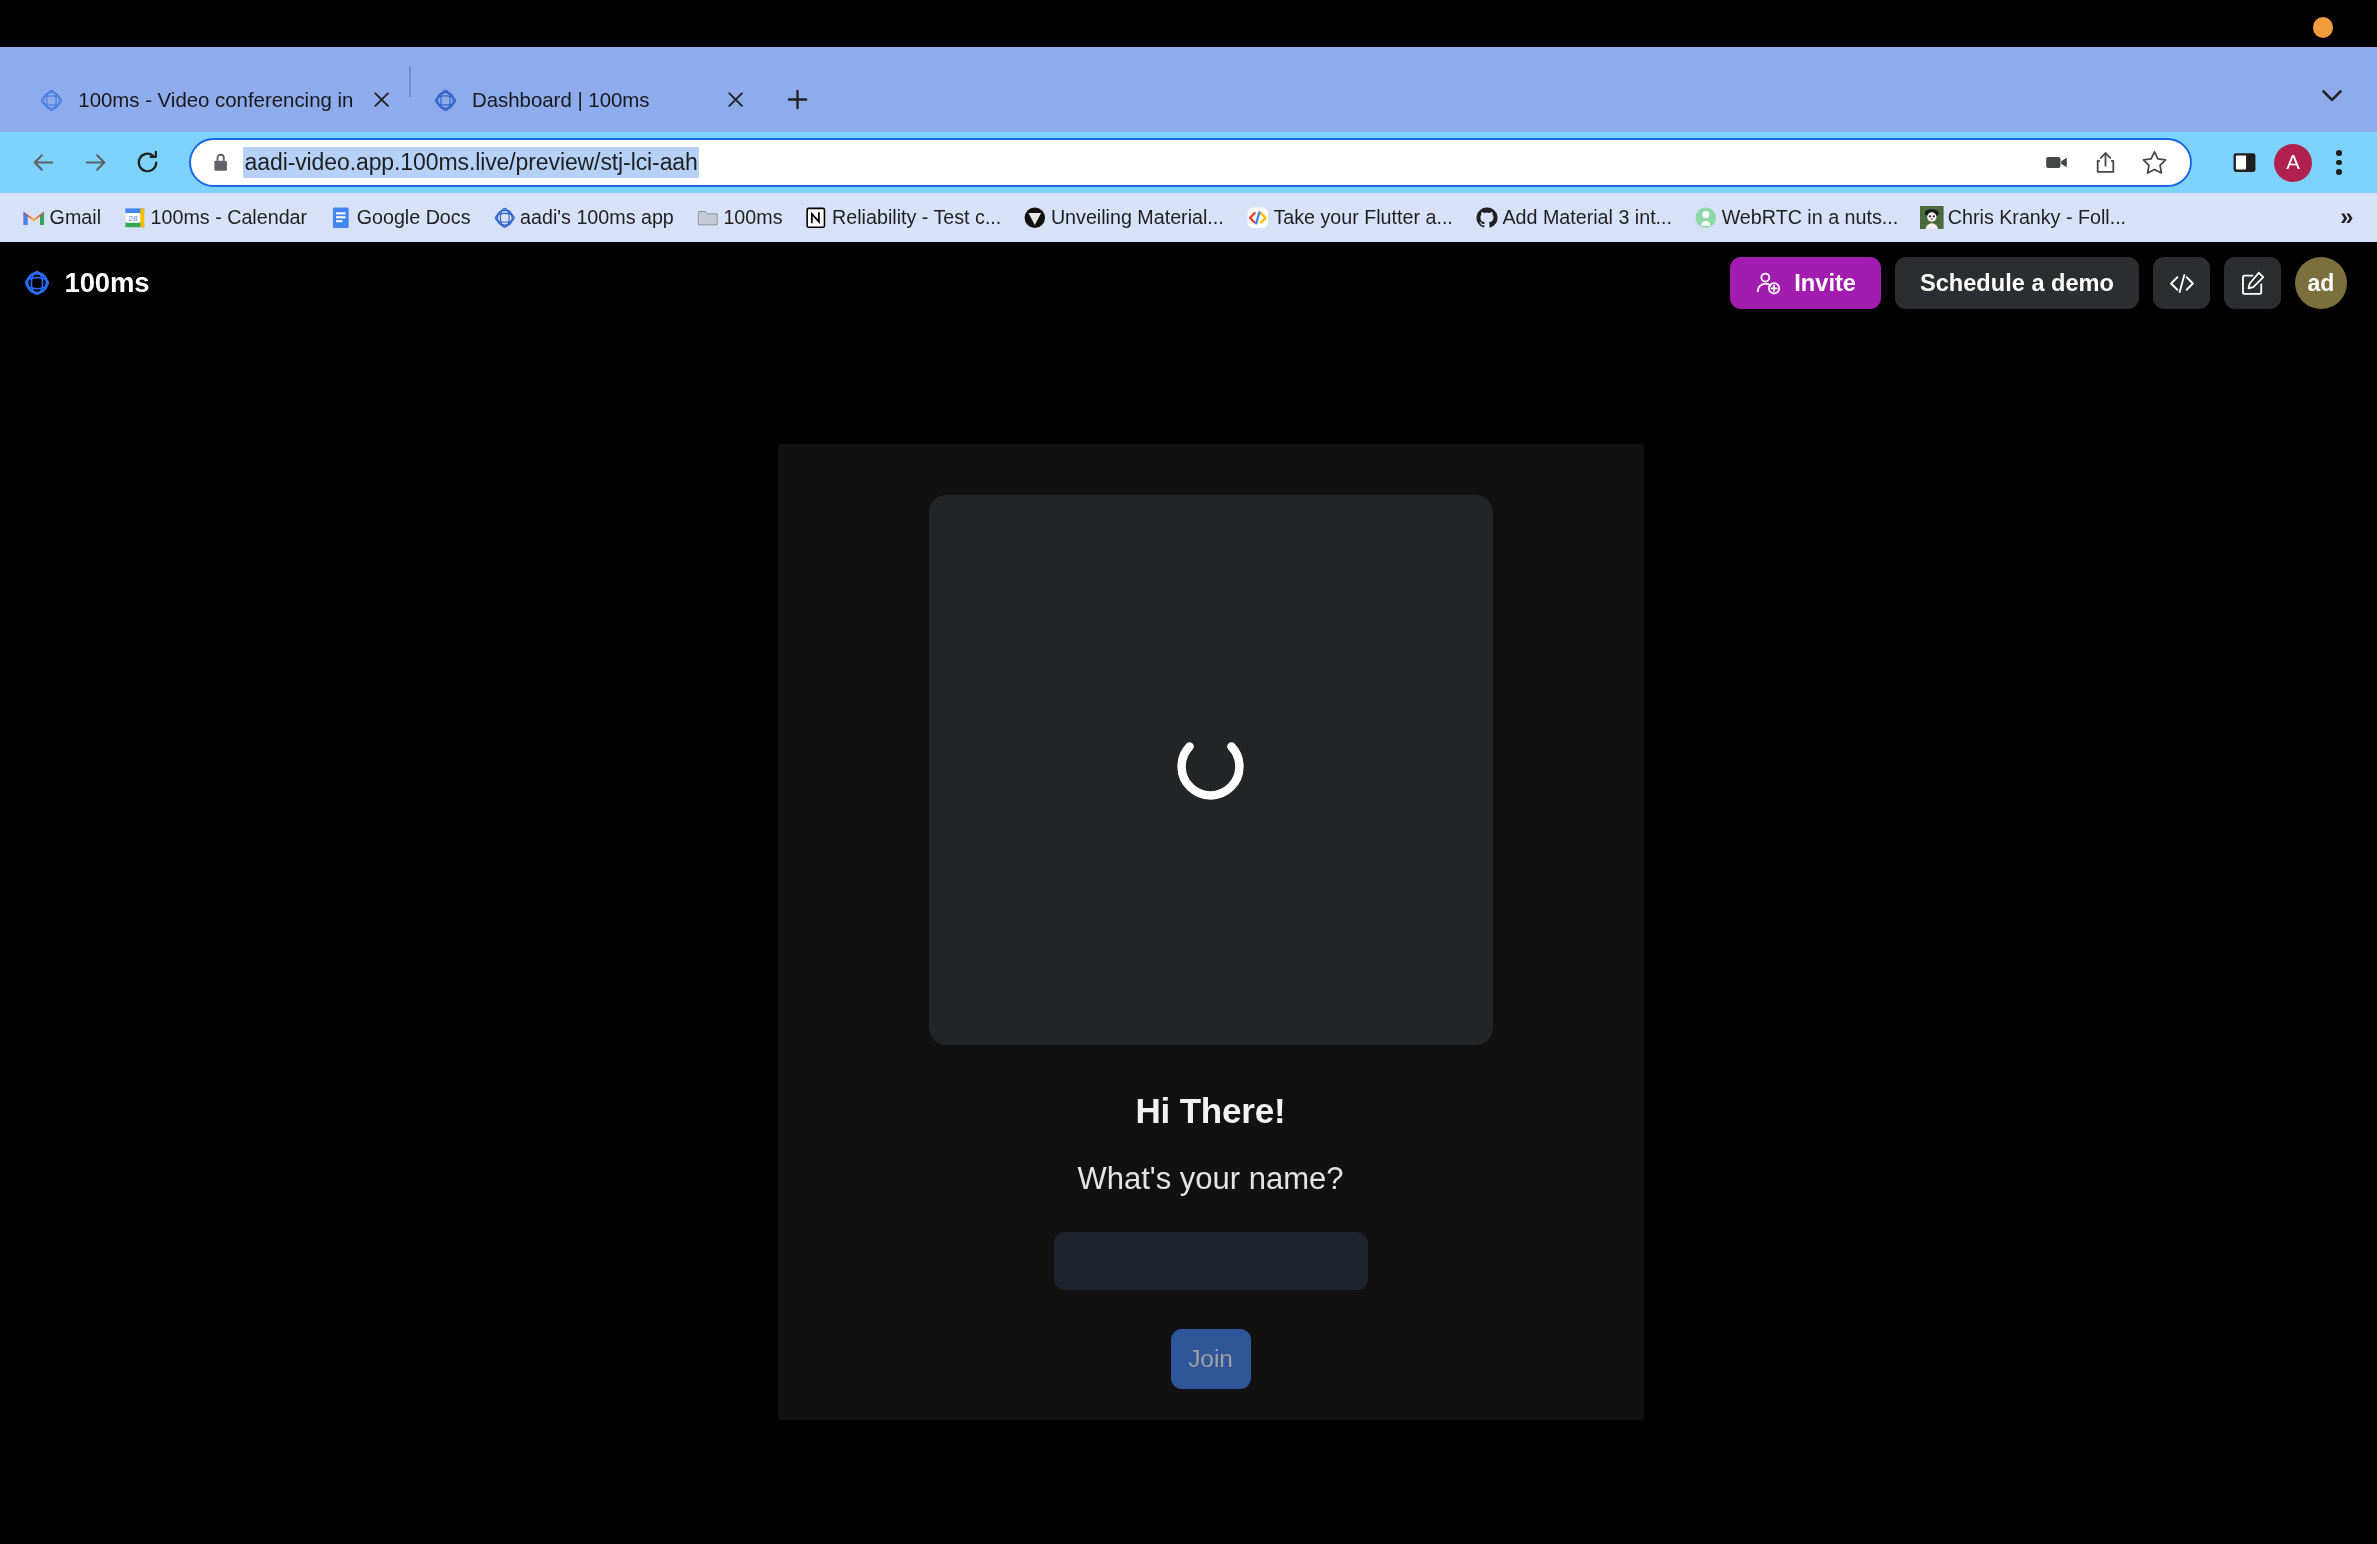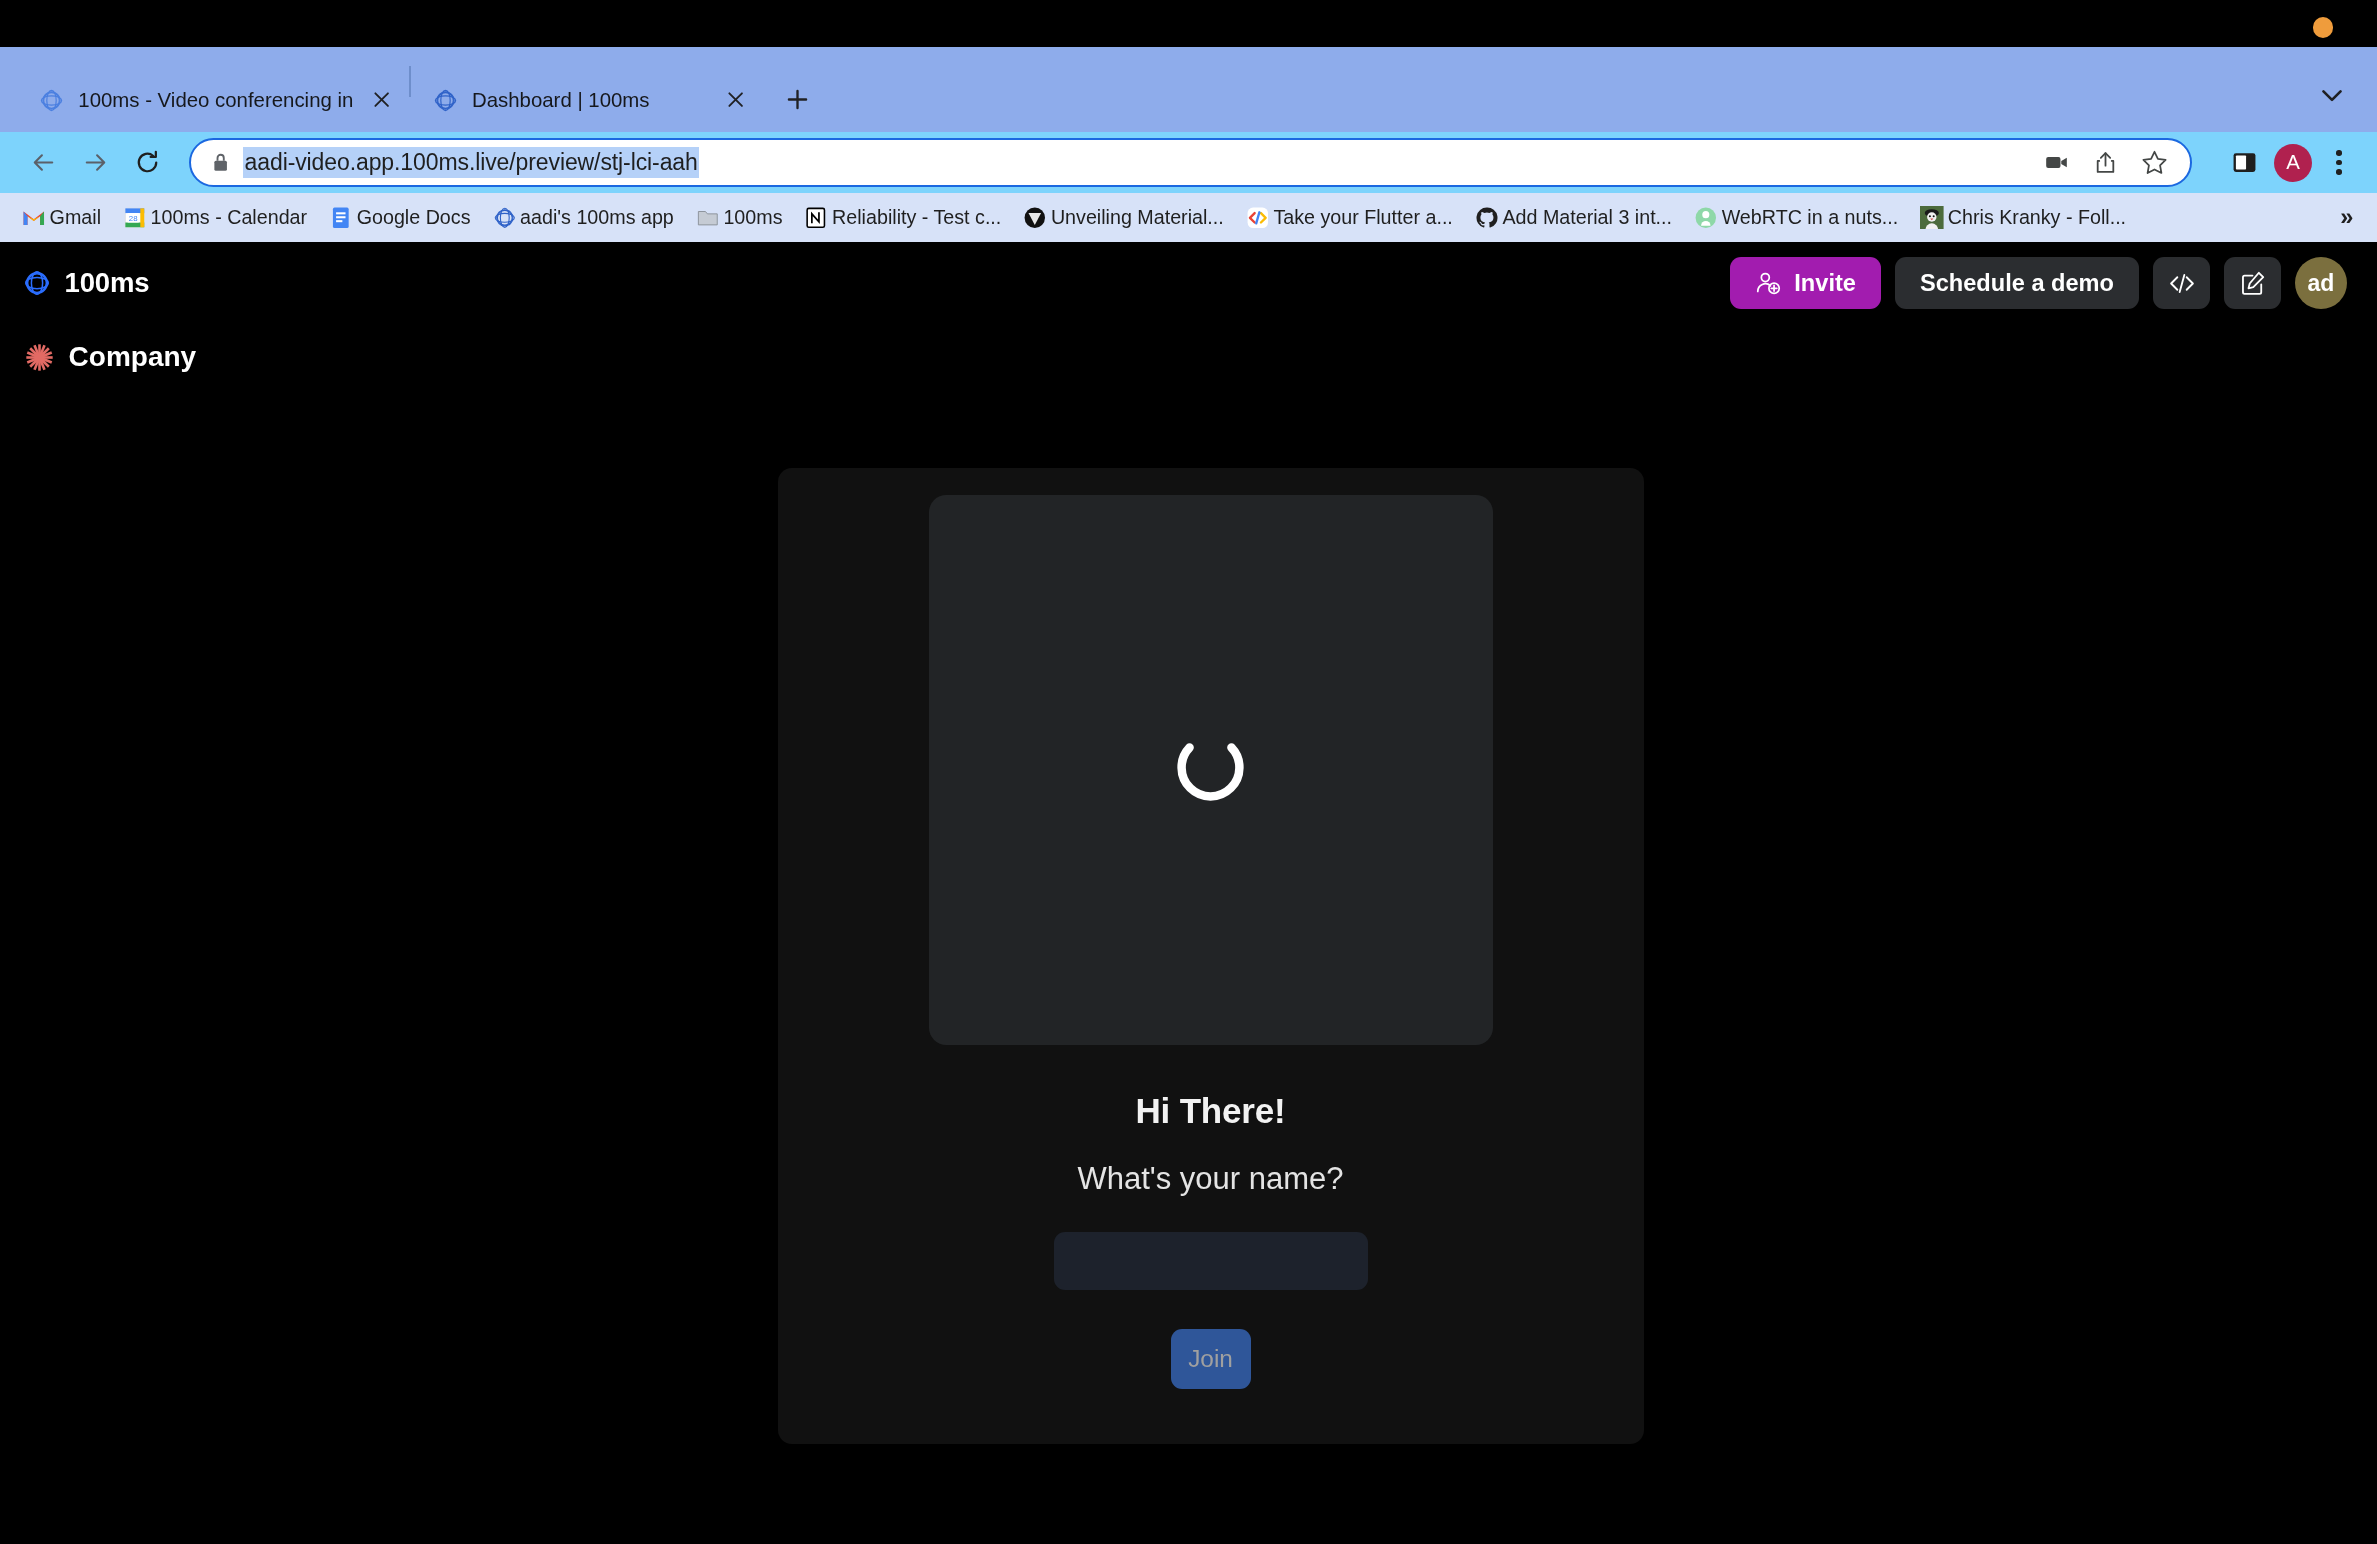--- a/index.html
+++ b/index.html
@@ -248,25 +248,25 @@
     flex: 0 0 auto;
   }
   .company-name { font-size: 28px; font-weight: 700; color: #fff; }
 
   .stage { flex: 1; display: flex; align-items: center; justify-content: center; padding-bottom: 4.7px; }
 
   .preview-card {
     width: 866px;
     height: 976px;
     background: #111111;
-    border-radius: 14px;
+    border-radius: 3px;
     display: flex;
     flex-direction: column;
     align-items: center;
-    padding-top: 27px;
+    padding-top: 51px;
     margin-left: 44px;
   }
   .video-tile {
     width: 564px;
     height: 550px;
     background: #222426;
     border-radius: 17.3px;
     display: flex;
     align-items: center;
     justify-content: center;
@@ -587,36 +587,20 @@
           <svg width="27" height="27" viewBox="0 0 34 34" fill="none" stroke="#fff" stroke-width="2.3" stroke-linecap="round" stroke-linejoin="round">
             <path d="M28 18 V28 a2 2 0 0 1-2 2 H7 a2 2 0 0 1-2-2 V9 a2 2 0 0 1 2-2 h10"></path>
             <path d="M25 3.5 L30.5 9 L18 21.5 L12 23 L13.5 17 Z"></path>
           </svg>
         </button>
 
         <div class="user-av">ad</div>
       </div>
     </div>
 
-    <div class="company-row">
-      <svg width="31" height="31" viewBox="0 0 40 40">
-        <g stroke="#e26a64" stroke-width="3.4" stroke-linecap="butt">
-          <path d="M20 3 V37"></path>
-            <path d="M3 20 H37"></path>
-          <path d="M8 8 L32 32"></path>
-            <path d="M32 8 L8 32"></path>
-          <path d="M13.5 4.2 L26.5 35.8"></path>
-            <path d="M26.5 4.2 L13.5 35.8"></path>
-          <path d="M4.2 13.5 L35.8 26.5"></path>
-            <path d="M4.2 26.5 L35.8 13.5"></path>
-        </g>
-        <circle cx="20" cy="20" r="5.5" fill="#e26a64"></circle>
-      </svg>
-      <span class="company-name">Company</span>
-    </div>
 
     <div class="stage">
       <div class="preview-card">
 
         <div class="video-tile">
           <svg class="spinner" viewBox="0 0 50 50">
             <path d="M12.7 11.5 A17 17 0 1 0 37.3 11.5" fill="none" stroke="#ffffff" stroke-width="5" stroke-linecap="round"></path>
           </svg>
         </div>
 

